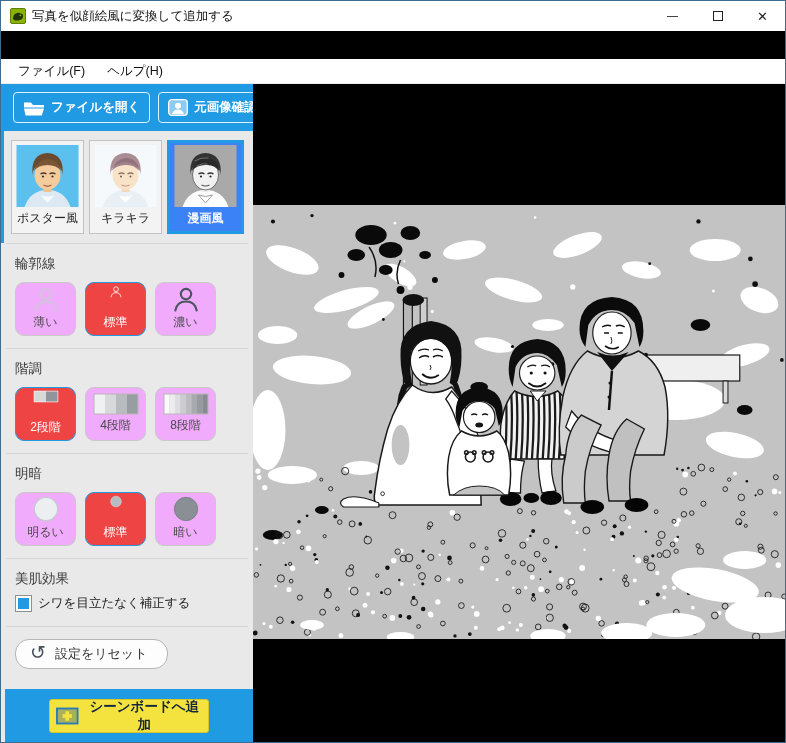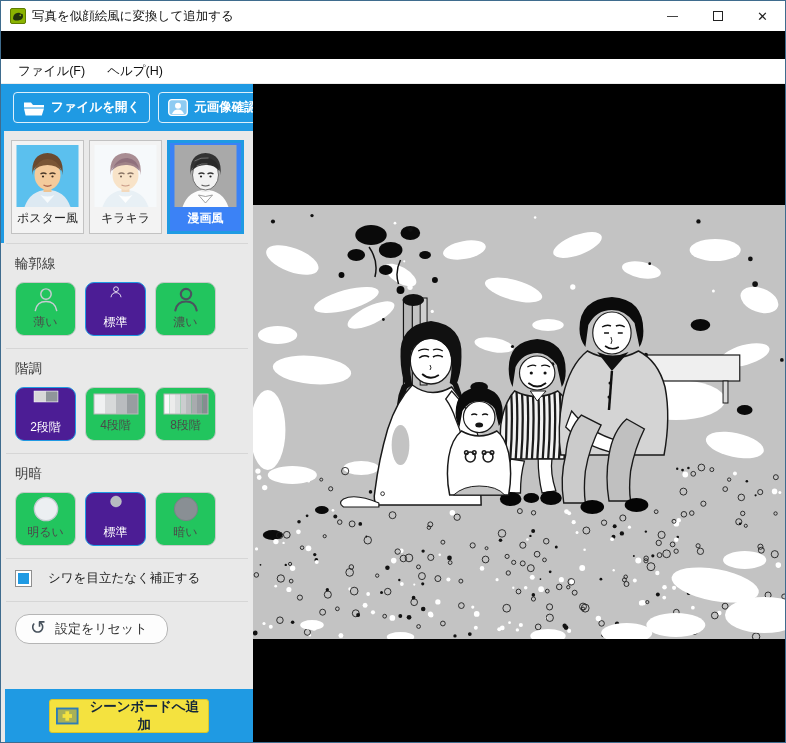--- a/index.html
+++ b/index.html
@@ -32,26 +32,26 @@
   .style-card{width:73px;border:1px solid #c2c2c2;background:#f3f3f3;padding:4px 4px 0;cursor:pointer;}
   .style-card .thumb{width:100%;height:62px;display:block;}
   .style-card .caption{display:block;text-align:center;font-size:12px;color:#222;padding:3px 0 4px;white-space:nowrap;}
   .style-card.selected{border:3px solid #1f9ae3;background:#3b82f6;padding:2px 2px 0;width:77px;}
   .style-card.selected .caption{color:#fff;font-weight:bold;}
   
   .divider{border-top:1px solid #d6d6d6;margin:0 5px;}
   .section{padding:11px 14px 12px;flex:0 0 auto;}
   .sec-label{font-size:13.5px;color:#3c3c3c;margin-bottom:9px;}
   .opt-row{display:flex;gap:9px;}
-  .opt-btn{width:61px;height:54px;background:#22c55e;border:1px solid #c9c9c9;border-radius:9px;display:flex;flex-direction:column;align-items:center;justify-content:center;gap:1px;cursor:pointer;font-family:inherit;padding:2px 0 4px;}
+  .opt-btn{width:61px;height:54px;background:#f0abfc;border:1px solid #c9c9c9;border-radius:9px;display:flex;flex-direction:column;align-items:center;justify-content:center;gap:1px;cursor:pointer;font-family:inherit;padding:2px 0 4px;}
   .opt-btn .opt-caption{font-size:12px;color:#4a4a4a;white-space:nowrap;}
-  .opt-btn.selected{background:#4c1d95;border-color:#1f9ae3;gap:16px;}
+  .opt-btn.selected{background:#ef4444;border-color:#1f9ae3;gap:16px;}
   .opt-btn.selected .opt-caption{color:#fff;}
   
-  .chk-row{display:flex;align-items:center;gap:16px;}
+  .chk-row{display:flex;align-items:center;gap:6px;}
   .checkbox{width:17px;height:17px;background:#fff;border:1px solid #8f8f8f;display:flex;align-items:center;justify-content:center;cursor:pointer;flex:0 0 auto;}
   .checkbox .fill{width:11px;height:11px;background:#1f9ae3;}
   .chk-label{font-size:12.5px;color:#222;white-space:nowrap;}
   
   .reset-wrap{padding:12px 14px;flex:0 0 auto;}
   .reset-btn{display:flex;align-items:center;gap:9px;background:#fdfdfd;border:1px solid #b5b5b5;border-radius:14px;padding:4px 20px 5px 14px;font-family:inherit;font-size:13px;color:#333;cursor:pointer;}
   .reset-glyph{font-size:19px;color:#47525d;line-height:1;transform:translateY(-1px);}
   
   .side-footer{position:absolute;left:4px;right:0;bottom:0;height:53px;background:#1f9ae3;display:flex;align-items:center;justify-content:center;}
   .add-btn{display:flex;align-items:center;gap:8px;background:#f4e23f;border:1px solid #d8c52c;border-radius:3px;width:160px;height:34px;justify-content:center;font-family:inherit;font-size:13.5px;font-weight:bold;color:#14273a;cursor:pointer;}
@@ -248,20 +248,21 @@
             <svg width="32" height="30" viewBox="0 0 32 30">
               <circle cx="16" cy="15" r="12.5" fill="#898f94" stroke="#798086" stroke-width="1"></circle>
             </svg>
             <span class="opt-caption">暗い</span>
           </button>
         </div>
       </div>
       <div class="divider"></div>
 
       <div class="section" style="padding-bottom:14px;">
+        <div class="sec-label" style="margin-bottom:7px;">美肌効果</div>
         <div class="chk-row">
           <span class="checkbox">
               <span class="fill"></span>
             </span>
           <span class="chk-label">シワを目立たなく補正する</span>
         </div>
       </div>
       <div class="divider"></div>
 
       <div class="reset-wrap">

